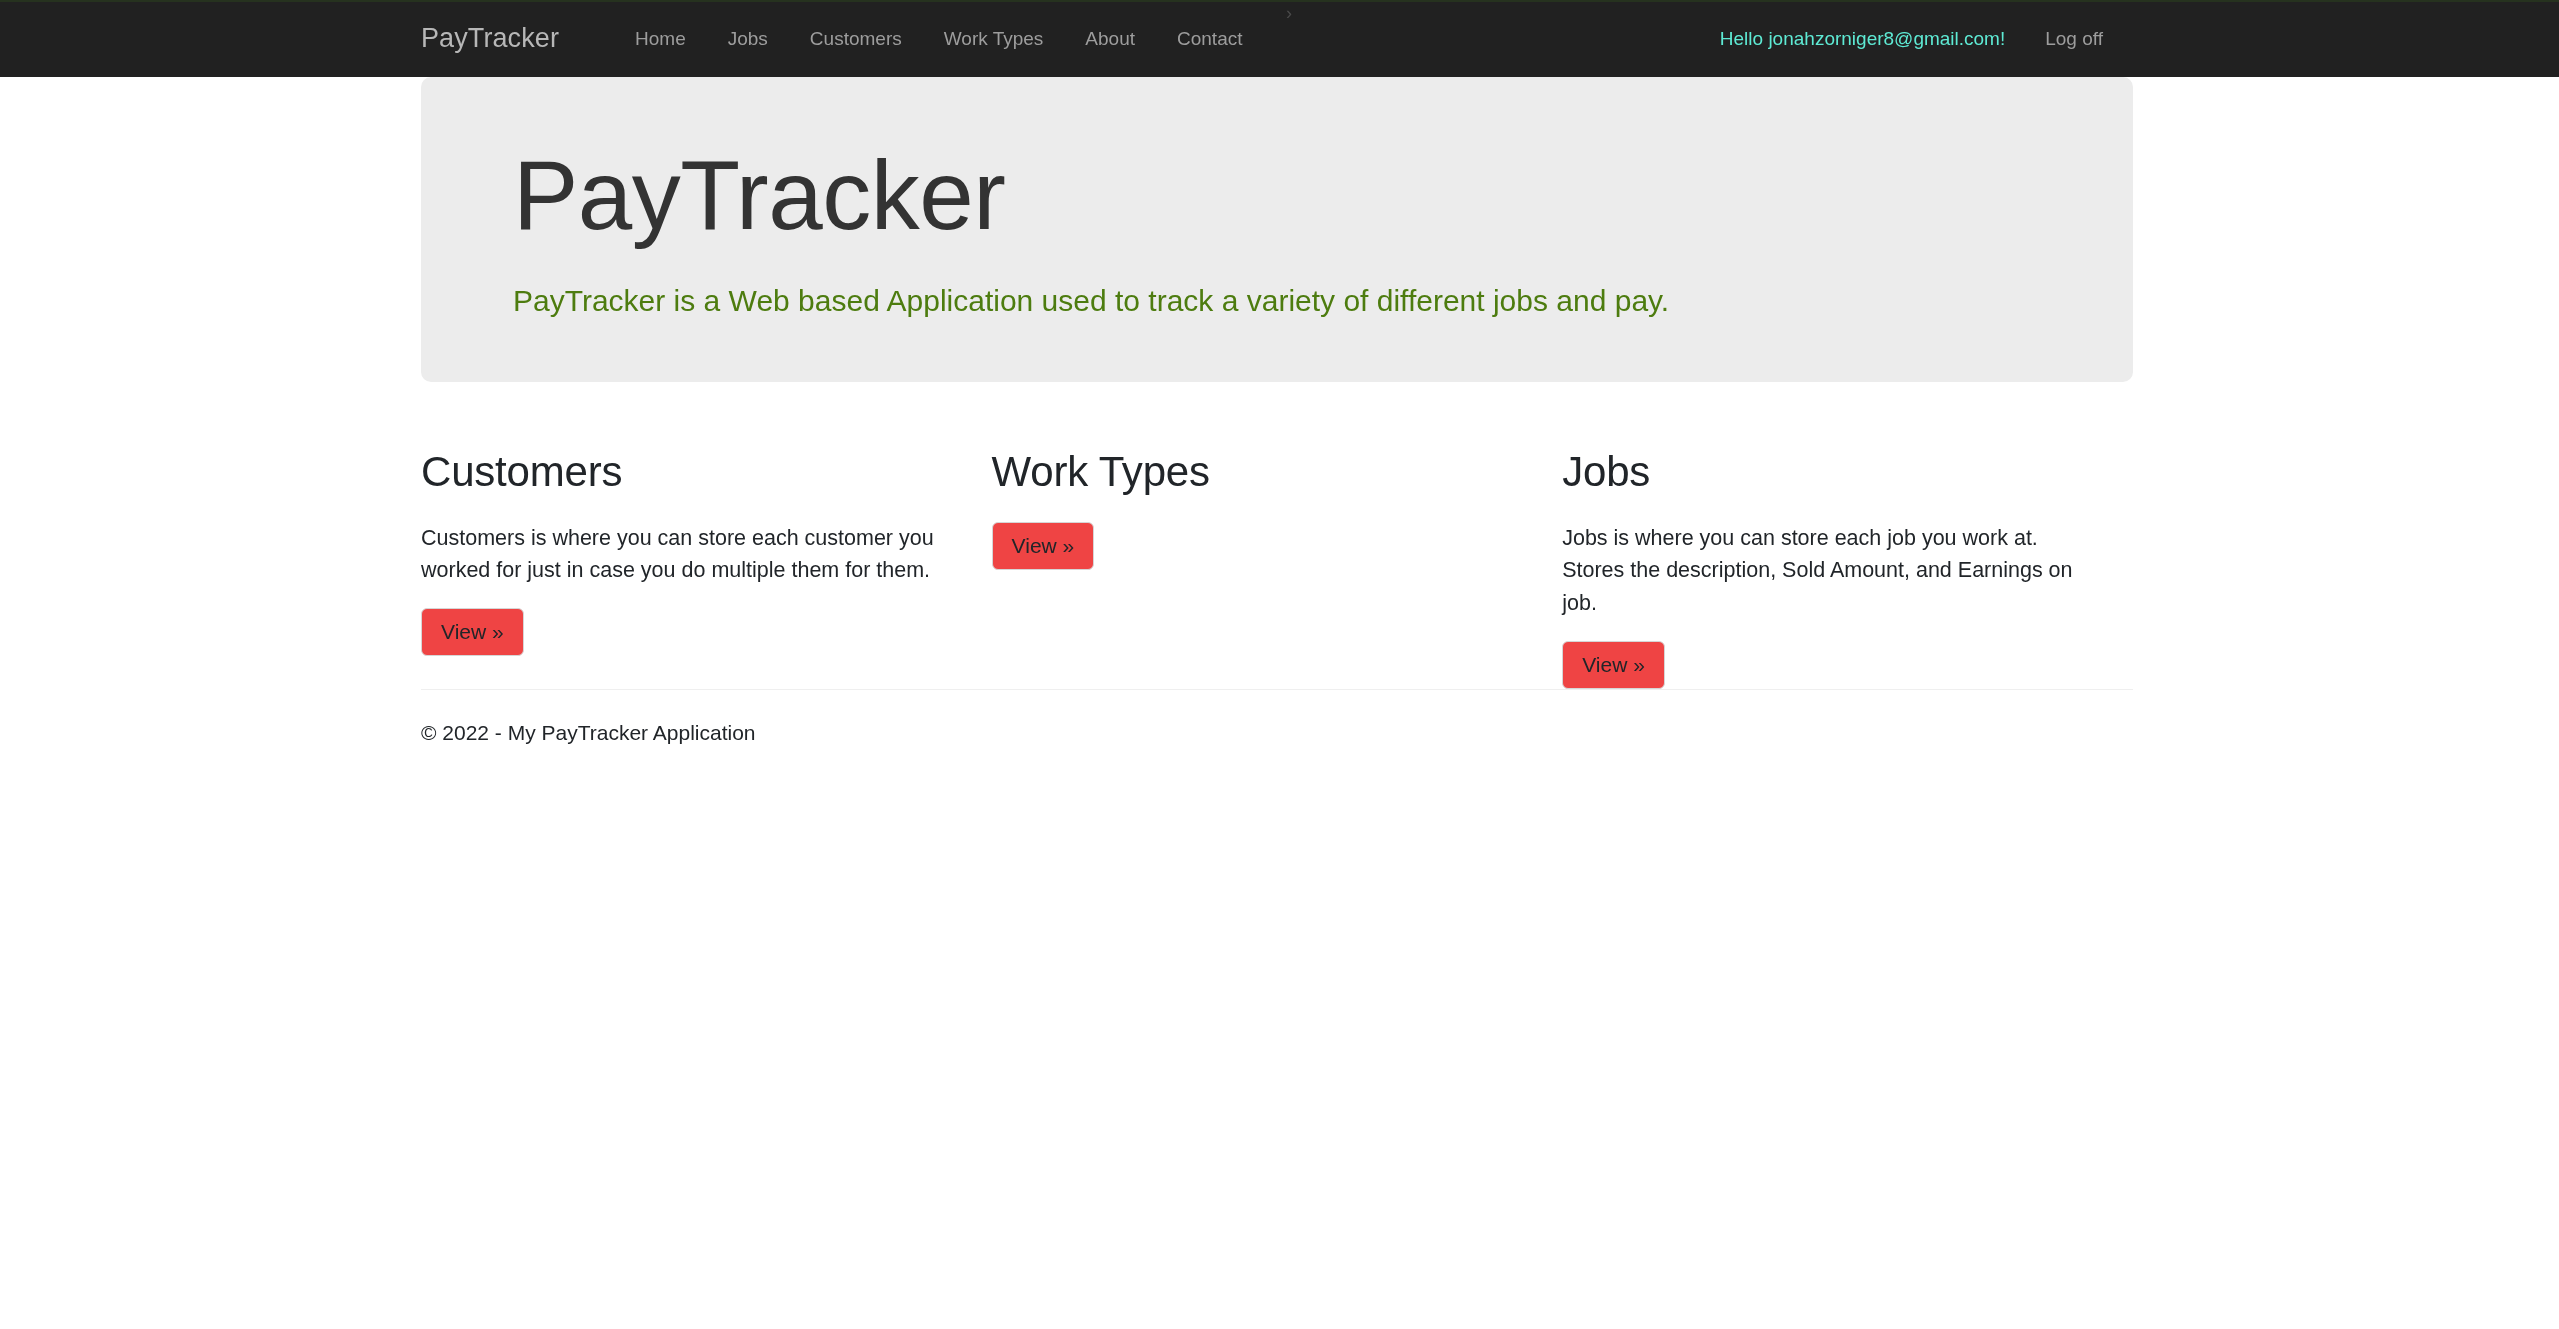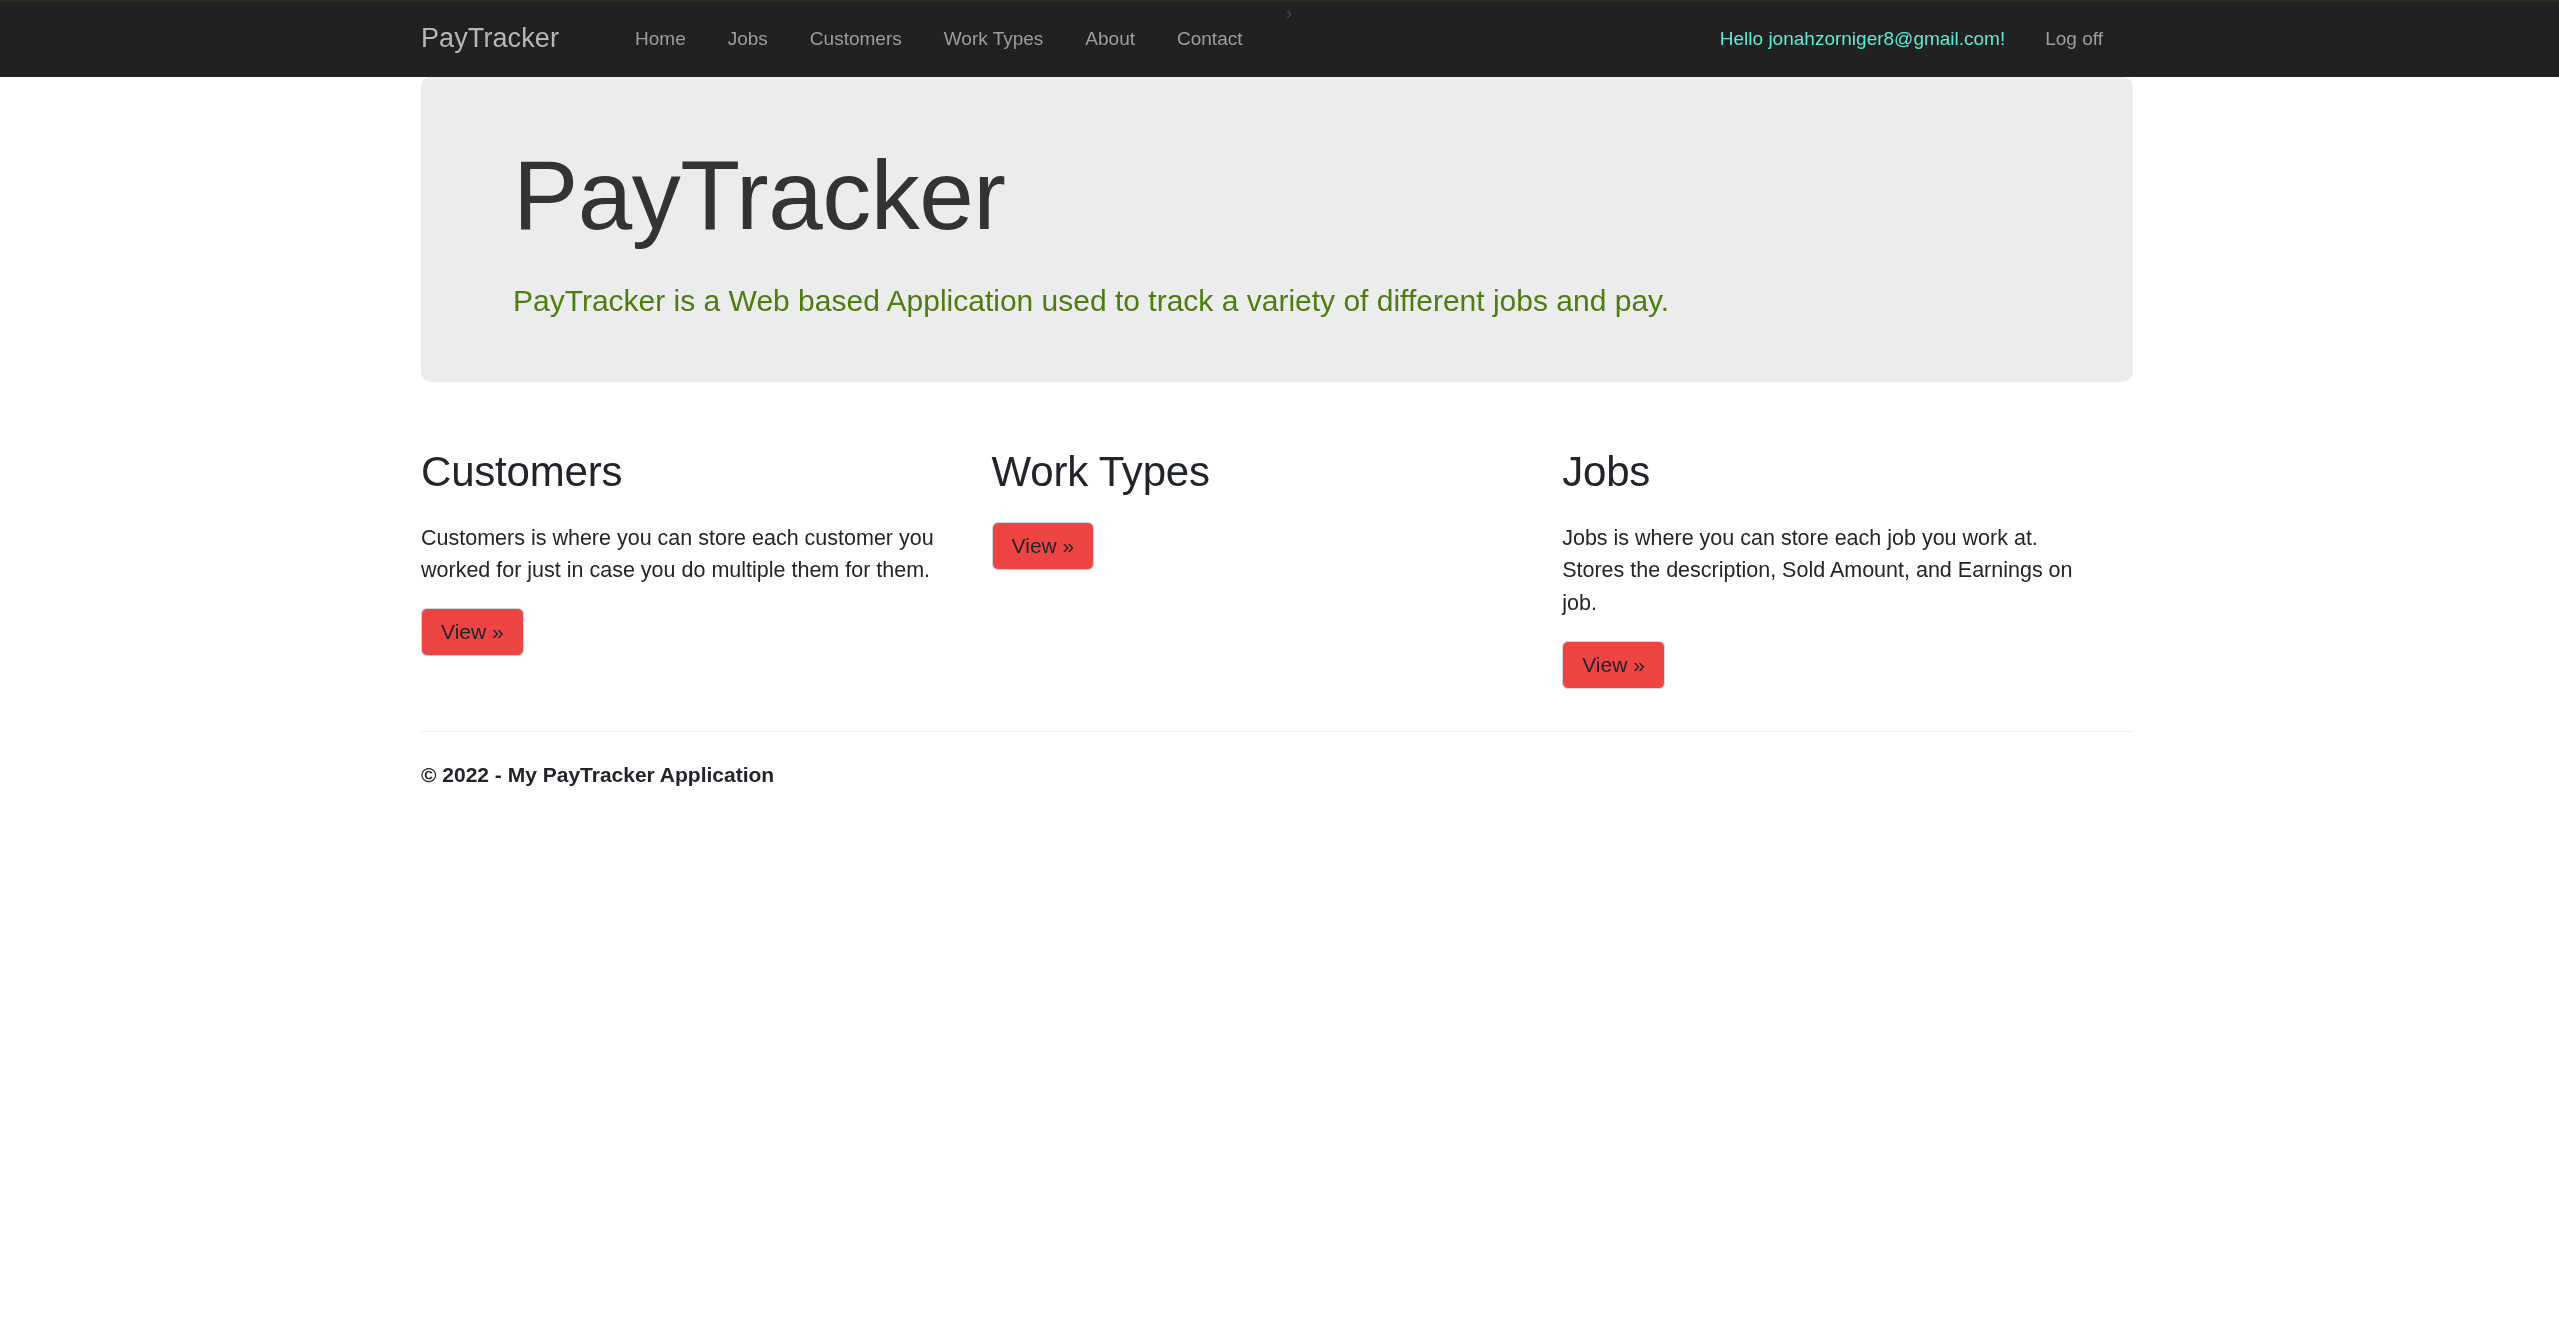--- a/index.html
+++ b/index.html
@@ -173,23 +173,21 @@
     font-family: "Liberation Sans", sans-serif;
     color: #212529;
     text-decoration: none;
     line-height: 1.1;
     cursor: pointer;
     white-space: nowrap;
   }
 
   
   .footer-wrap {
-    margin-top: 42px;
-    width: 1712px;
-    font-weight: bold;
+    width: 1712px;
   }
   .footer-rule {
     border: 0;
     border-top: 1px solid #efefef;
     margin: 0;
     width: 1712px;
   }
   .footer-text {
     margin: 28px 0 0 0;
     font-size: 21px;

